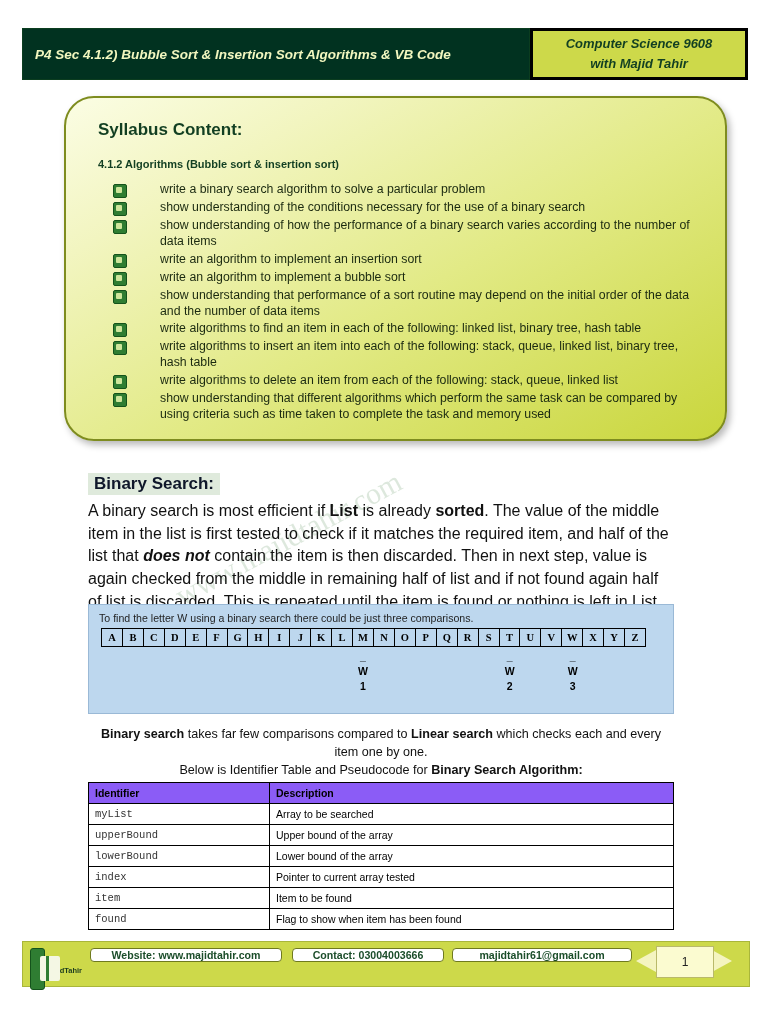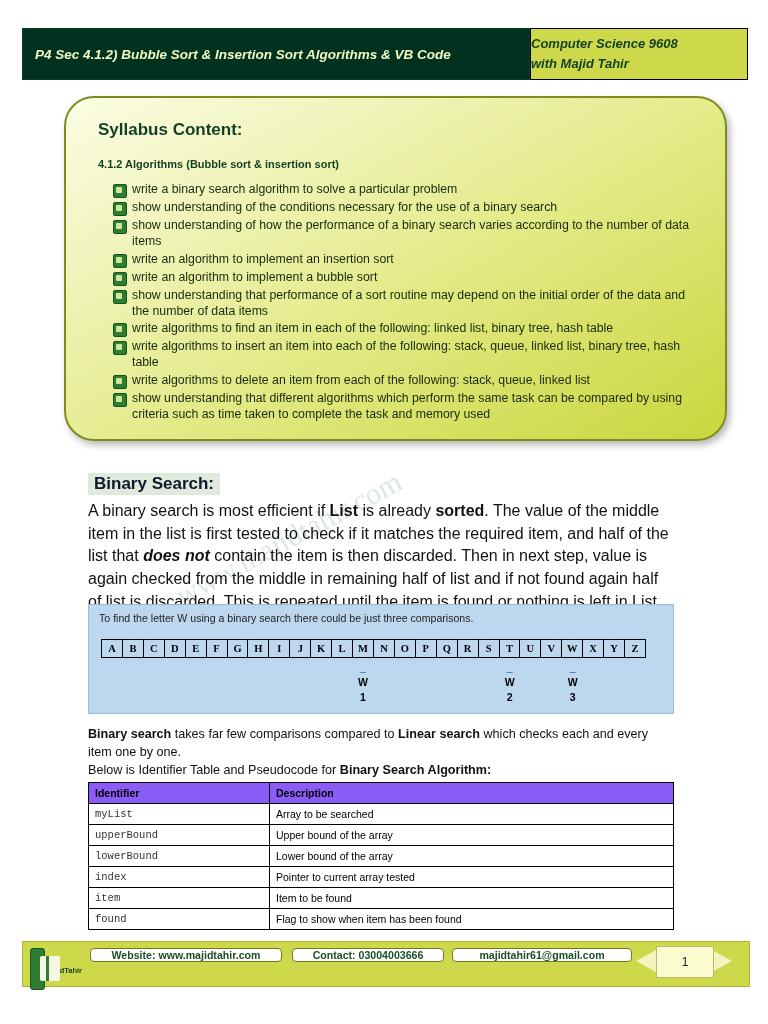--- a/index.html
+++ b/index.html
@@ -40,23 +40,24 @@
   }
   .header-left span {
     color: #f2f7bf;
     font-style: italic;
     font-weight: bold;
     font-size: 13.5px;
   }
   .header-right {
     flex: 1;
     background: #cdd94a;
-    border: 1px solid #000000;
+    border: 3px solid #000000;
     display: flex;
     flex-direction: column;
+    align-items: center;
     justify-content: center;
   }
   .header-right span {
     color: #123f22;
     font-style: italic;
     font-weight: bold;
     font-size: 13px;
     line-height: 1.55;
   }
 
@@ -89,20 +90,21 @@
   .bullets {
     margin: 12px 0 0 22px;
   }
   .bullet {
     display: flex;
     align-items: flex-start;
     margin-bottom: 2px;
     font-size: 12.3px;
     color: #1b2a10;
     line-height: 1.29;
+    gap: 28px;
   }
   .bullet .bi {
     flex: 0 0 20px;
     height: 14px;
     margin-top: 2px;
     position: relative;
   }
   .bullet .bi::before {
     content: "";
     position: absolute;
@@ -151,21 +153,21 @@
     width: 586px;
     height: 110px;
     background: #bdd7ee;
     border: 1px solid #9ab9d6;
     box-sizing: border-box;
     padding: 7px 10px 0 10px;
   }
   .blue-note {
     font-size: 10.6px;
     color: #1f1f1f;
-    margin-bottom: 15px;
+    margin-bottom: 4px;
   }
   .alpha-row {
     display: flex;
     width: 545px;
     margin-left: 2px;
     border-left: 1px solid #000;
     box-sizing: border-box;
   }
   .alpha-cell {
     flex: 1 1 0;
@@ -199,20 +201,21 @@
 
   
   .bs-para2 {
     position: absolute;
     left: 88px;
     top: 726px;
     width: 586px;
     font-size: 12.6px;
     line-height: 1.42;
     color: #111;
+    text-align: center;
   }
 
   
   .id-table {
     position: absolute;
     left: 88px;
     top: 782px;
     width: 586px;
     border-collapse: collapse;
   }

